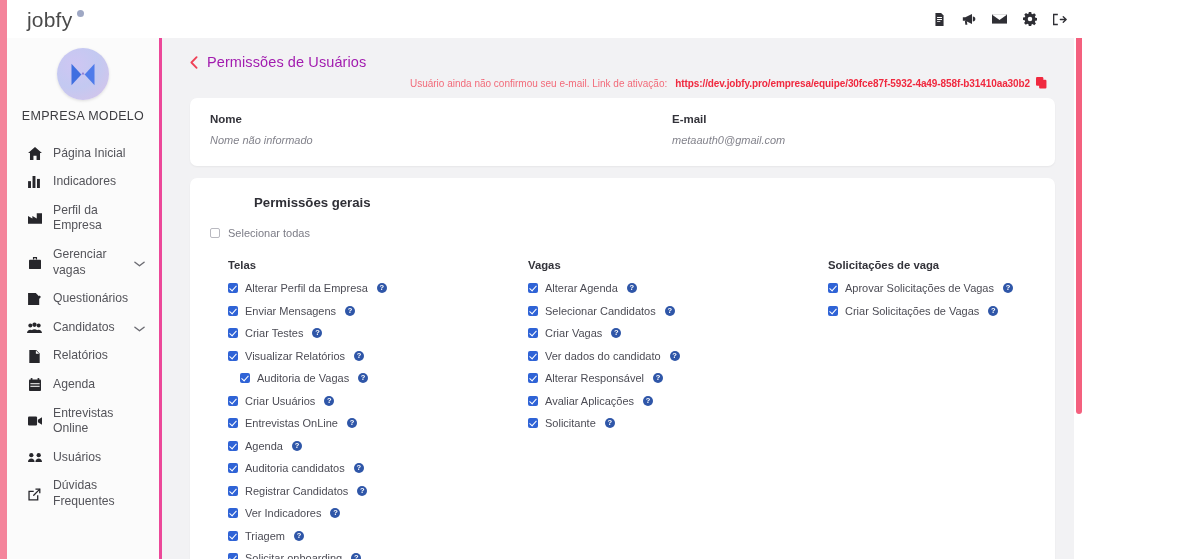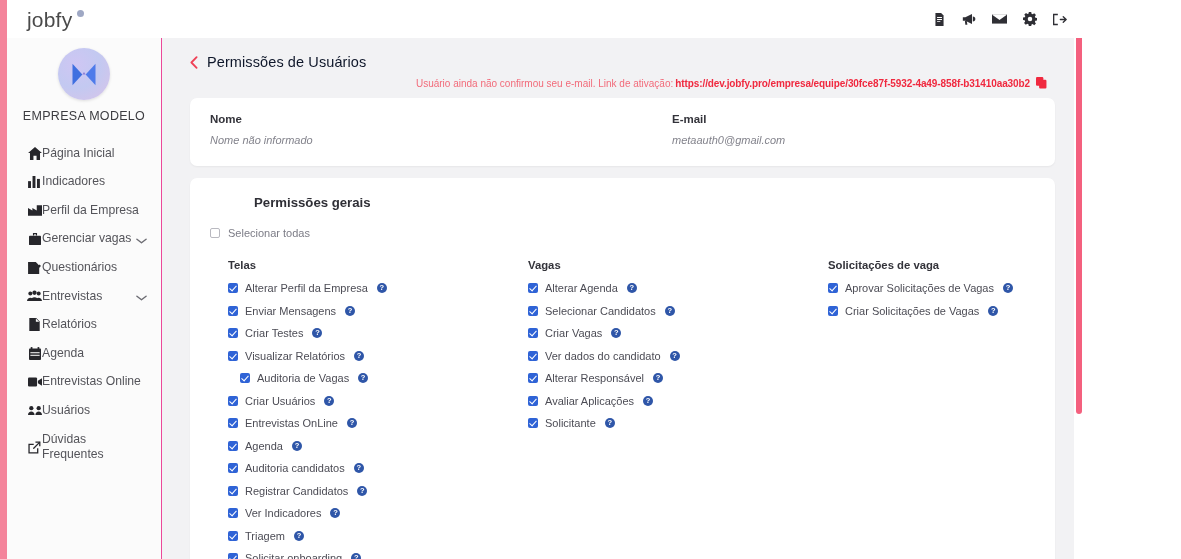--- a/index.html
+++ b/index.html
@@ -36,68 +36,68 @@
     background: #9fa8c4;
   }
   .topicons { display: flex; align-items: center; gap: 15px; }
   .topicons .ti { width: 15px; height: 15px; color: #2f2f35; display: flex; align-items: center; justify-content: center; cursor: pointer; }
   .topicons svg { display: block; }
 
   
   .sidebar {
     position: absolute; left: 0; top: 38px; bottom: 0; width: 155px;
     background: #fbfbfb;
-    border-right: 1px solid #ec4899;
+    border-right: 3px solid #ec4899;
     padding-top: 4px;
     overflow: hidden;
   }
   .company {
     display: flex; flex-direction: column; align-items: center;
     padding: 6px 0 10px;
   }
   .avatar {
     width: 52px; height: 52px; border-radius: 50%;
     background: radial-gradient(circle at 35% 32%, #cfc6f3 0%, #c3c9f1 48%, #d9c3e8 100%);
     display: flex; align-items: center; justify-content: center;
     box-shadow: 0 1px 3px rgba(0,0,0,.12);
   }
   .company-name {
     margin-top: 9px; font-size: 12.5px; color: #3c3c40; letter-spacing: .3px;
   }
   .nav { margin-top: 6px; }
   .nav-item {
-    display: flex; align-items: center; 
+    display: flex; align-items: center; gap: 11px;
     padding: 6.5px 10px 6.5px 20px;
     font-size: 12.2px; color: #54545a;
     cursor: pointer; line-height: 1.28;
   }
   .nav-ico { width: 15px; min-width: 15px; height: 15px; color: #26262b; display:flex; align-items:center; justify-content:center; }
   .nav-label { flex: 1; }
   .nav-chev { width: 11px; height: 11px; color: #6b6b72; margin-right: 4px; }
 
   
   .main {
     position: absolute; left: 155px; top: 38px; right: 0; bottom: 0;
     background: #f2f2f4;
     overflow: hidden;
     padding: 0 18px;
   }
   .page-head {
     display: flex; align-items: center; gap: 7px;
     padding: 16px 4px 4px 10px;
   }
   .back-chev { color: #ef4056; width: 10px; height: 14px; display:flex; align-items:center; cursor:pointer;}
-  .page-title { font-size: 14.5px; color: #0f172a; letter-spacing: .1px; }
+  .page-title { font-size: 14.5px; color: #a21caf; letter-spacing: .1px; }
 
   .alert-row {
     display: flex; justify-content: flex-end; align-items: center;
     padding: 3px 18px 0 0;
     font-size: 10px; color: #f26b7a;
   }
-  .alert-row .lnk { color: #f0293f; font-weight: bold; margin-left: 2px; letter-spacing: -.1px; }
+  .alert-row .lnk { color: #f0293f; font-weight: bold; margin-left: 8px; letter-spacing: -.1px; }
   .copy-ico { margin-left: 6px; width: 11px; height: 12px; color: #f0293f; cursor: pointer; display:flex; }
 
   .card {
     background: #ffffff;
     border-radius: 7px;
     box-shadow: 0 1px 2px rgba(0,0,0,.05);
     margin: 9px 10px 0 10px;
   }
   .card-info { padding: 15px 20px 20px; display: flex; }
   .field { }
@@ -270,21 +270,21 @@
 
       <div class="nav-item">
         <span class="nav-ico">
           <svg viewBox="0 0 18 13" width="15" height="12" fill="currentColor">
               <circle cx="4" cy="3.4" r="2.4"></circle>
               <circle cx="14" cy="3.4" r="2.4"></circle>
               <circle cx="9" cy="2.6" r="2.6"></circle>
               <path d="M0 12.6c0-2.6 1.8-4.1 4-4.1s4 1.5 4 4.1zM10 12.6c0-2.6 1.8-4.1 4-4.1s4 1.5 4 4.1zM4.4 12.6c0-2.9 2-4.6 4.6-4.6s4.6 1.7 4.6 4.6z"></path>
             </svg>
         </span>
-        <span class="nav-label">Entrevistas</span>
+        <span class="nav-label">Candidatos</span>
         <span class="nav-chev">
           <svg viewBox="0 0 12 8" width="11" height="8" fill="none" stroke="currentColor" stroke-width="1.5" stroke-linecap="round" stroke-linejoin="round">
               <path d="M1 2l5 4 5-4"></path>
             </svg>
         </span>
       </div>
 
       <div class="nav-item">
         <span class="nav-ico">
           <svg viewBox="0 0 12 15" width="11" height="13" fill="currentColor">

